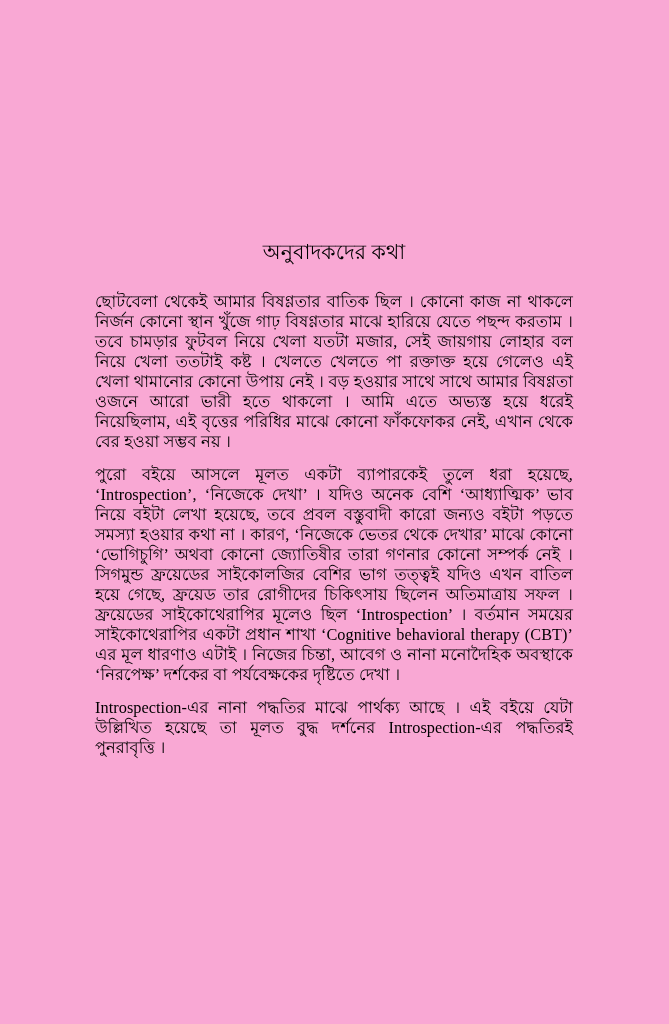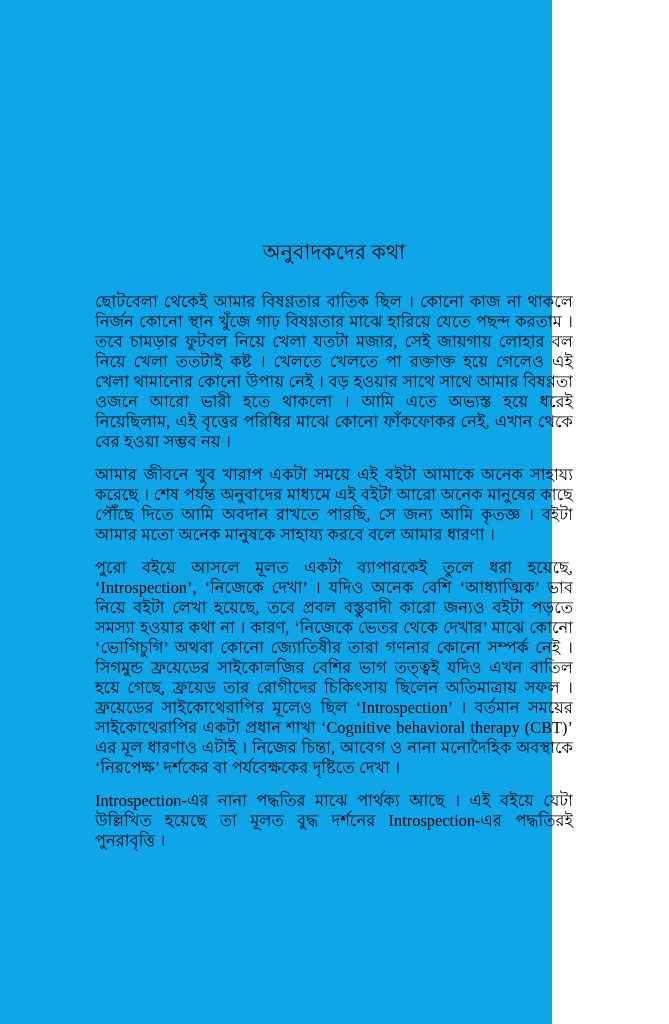--- a/index.html
+++ b/index.html
@@ -10,23 +10,23 @@
   body {
     width: 669px;
     height: 1024px;
     overflow: hidden;
     font-family: "Liberation Serif", "DejaVu Serif", serif;
     color: #000000;
     -webkit-font-smoothing: antialiased;
   }
   .page {
     position: relative;
-    width: 552px;
+    width: 669px;
     height: 1024px;
-    background: #0ea5e9;
+    background: #f9a8d4;
     box-sizing: border-box;
   }
   .content {
     position: absolute;
     left: 95px;
     top: 238px;
     width: 478px;
   }
   .chapter-title {
     font-family: "Liberation Serif", "DejaVu Serif", serif;
@@ -59,20 +59,19 @@
 </head>
 <body>
 
 <div class="page">
   <div class="content">
 
     <h1 class="chapter-title">অনুবাদকদের কথা</h1>
 
     <p class="para">ছোটবেলা থেকেই আমার বিষণ্ণতার বাতিক ছিল । কোনো কাজ না থাকলে নির্জন কোনো স্থান খুঁজে গাঢ় বিষণ্ণতার মাঝে হারিয়ে যেতে পছন্দ করতাম । তবে চামড়ার ফুটবল নিয়ে খেলা যতটা মজার, সেই জায়গায় লোহার বল নিয়ে খেলা ততটাই কষ্ট । খেলতে খেলতে পা রক্তাক্ত হয়ে গেলেও এই খেলা থামানোর কোনো উপায় নেই । বড় হওয়ার সাথে সাথে আমার বিষণ্ণতা ওজনে আরো ভারী হতে থাকলো । আমি এতে অভ্যস্ত হয়ে ধরেই নিয়েছিলাম, এই বৃত্তের পরিধির মাঝে কোনো ফাঁকফোকর নেই, এখান থেকে বের হওয়া সম্ভব নয় ।</p>
 
-    <p class="para">আমার জীবনে খুব খারাপ একটা সময়ে এই বইটা আমাকে অনেক সাহায্য করেছে । শেষ পর্যন্ত অনুবাদের মাধ্যমে এই বইটা আরো অনেক মানুষের কাছে পৌঁছে দিতে আমি অবদান রাখতে পারছি, সে জন্য আমি কৃতজ্ঞ । বইটা আমার মতো অনেক মানুষকে সাহায্য করবে বলে আমার ধারণা ।</p>
 
     <p class="para">পুরো বইয়ে আসলে মূলত একটা ব্যাপারকেই তুলে ধরা হয়েছে, ‘Introspection’, ‘নিজেকে দেখা’ । যদিও অনেক বেশি ‘আধ্যাত্মিক’ ভাব নিয়ে বইটা লেখা হয়েছে, তবে প্রবল বস্তুবাদী কারো জন্যও বইটা পড়তে সমস্যা হওয়ার কথা না । কারণ, ‘নিজেকে ভেতর থেকে দেখার’ মাঝে কোনো ‘ভোগিচুগি’ অথবা কোনো জ্যোতিষীর তারা গণনার কোনো সম্পর্ক নেই । সিগমুন্ড ফ্রয়েডের সাইকোলজির বেশির ভাগ তত্ত্বই যদিও এখন বাতিল হয়ে গেছে, ফ্রয়েড তার রোগীদের চিকিৎসায় ছিলেন অতিমাত্রায় সফল । ফ্রয়েডের সাইকোথেরাপির মূলেও ছিল ‘Introspection’ । বর্তমান সময়ের সাইকোথেরাপির একটা প্রধান শাখা ‘Cognitive behavioral therapy (CBT)’ এর মূল ধারণাও এটাই । নিজের চিন্তা, আবেগ ও নানা মনোদৈহিক অবস্থাকে ‘নিরপেক্ষ’ দর্শকের বা পর্যবেক্ষকের দৃষ্টিতে দেখা ।</p>
 
     <p class="para">Introspection-এর নানা পদ্ধতির মাঝে পার্থক্য আছে । এই বইয়ে যেটা উল্লিখিত হয়েছে তা মূলত বুদ্ধ দর্শনের Introspection-এর পদ্ধতিরই পুনরাবৃত্তি ।</p>
 
   </div>
 </div>
 
 </body></html>

